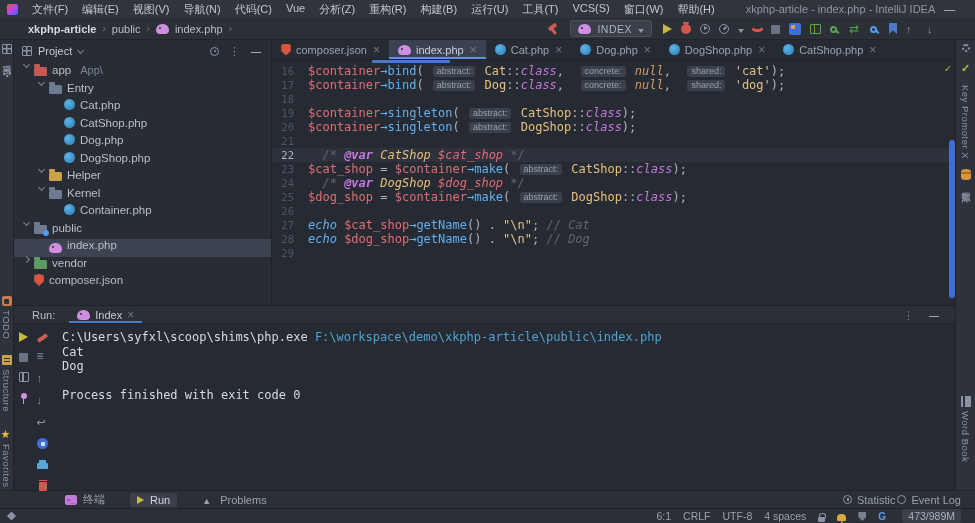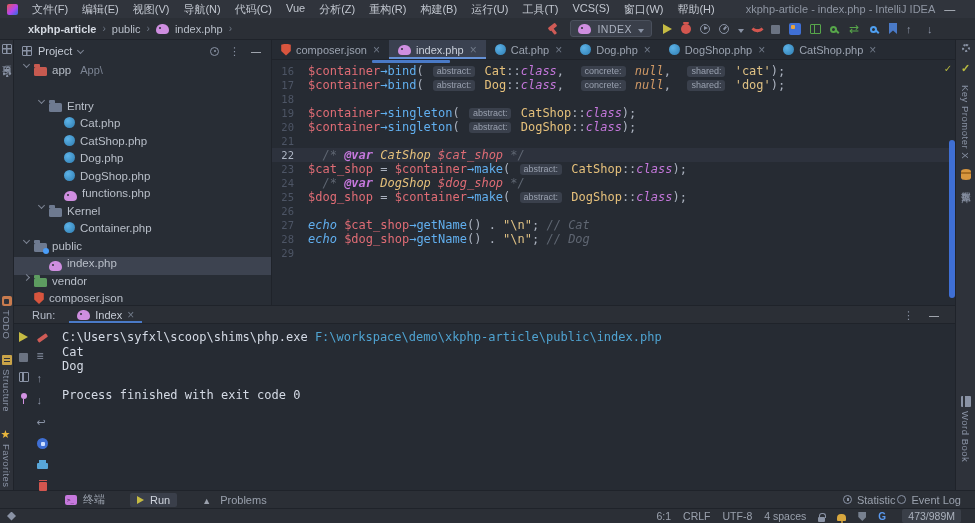--- a/index.html
+++ b/index.html
@@ -290,21 +290,21 @@
               <span class="ic ic-min"></span>
             </span>
           </div>
           <div class="tree" id="tree">
               <div class="trow" style="padding-left: 10px;">
                 <span class="chev open"></span>
                 <span class="ic ic-folder-red"></span>
                 <span class="lbl">app</span>
                 <span class="ann">App\</span>
               </div>
-              <div class="trow" style="padding-left: 25px; margin-top: 18px;">
+              <div class="trow" style="padding-left: 25px;">
                 <span class="chev open"></span>
                 <span class="ic ic-folder-gray"></span>
                 <span class="lbl">Entry</span>
               </div>
               <div class="trow" style="padding-left: 40px;">
                 <span class="chev none"></span>
                 <span class="ic ic-class"></span>
                 <span class="lbl">Cat.php</span>
               </div>
               <div class="trow" style="padding-left: 40px;">
@@ -315,24 +315,24 @@
               <div class="trow" style="padding-left: 40px;">
                 <span class="chev none"></span>
                 <span class="ic ic-class"></span>
                 <span class="lbl">Dog.php</span>
               </div>
               <div class="trow" style="padding-left: 40px;">
                 <span class="chev none"></span>
                 <span class="ic ic-class"></span>
                 <span class="lbl">DogShop.php</span>
               </div>
-              <div class="trow" style="padding-left: 40px;">
-                <span class="chev none"></span>
-                <span class="ic ic-php"></span>
-                <span class="lbl">functions.php</span>
+              <div class="trow" style="padding-left: 25px;">
+                <span class="chev open"></span>
+                <span class="ic ic-folder-yellow"></span>
+                <span class="lbl">Helper</span>
               </div>
               <div class="trow" style="padding-left: 25px;">
                 <span class="chev open"></span>
                 <span class="ic ic-folder-gray"></span>
                 <span class="lbl">Kernel</span>
               </div>
               <div class="trow" style="padding-left: 40px;">
                 <span class="chev none"></span>
                 <span class="ic ic-class"></span>
                 <span class="lbl">Container.php</span>

